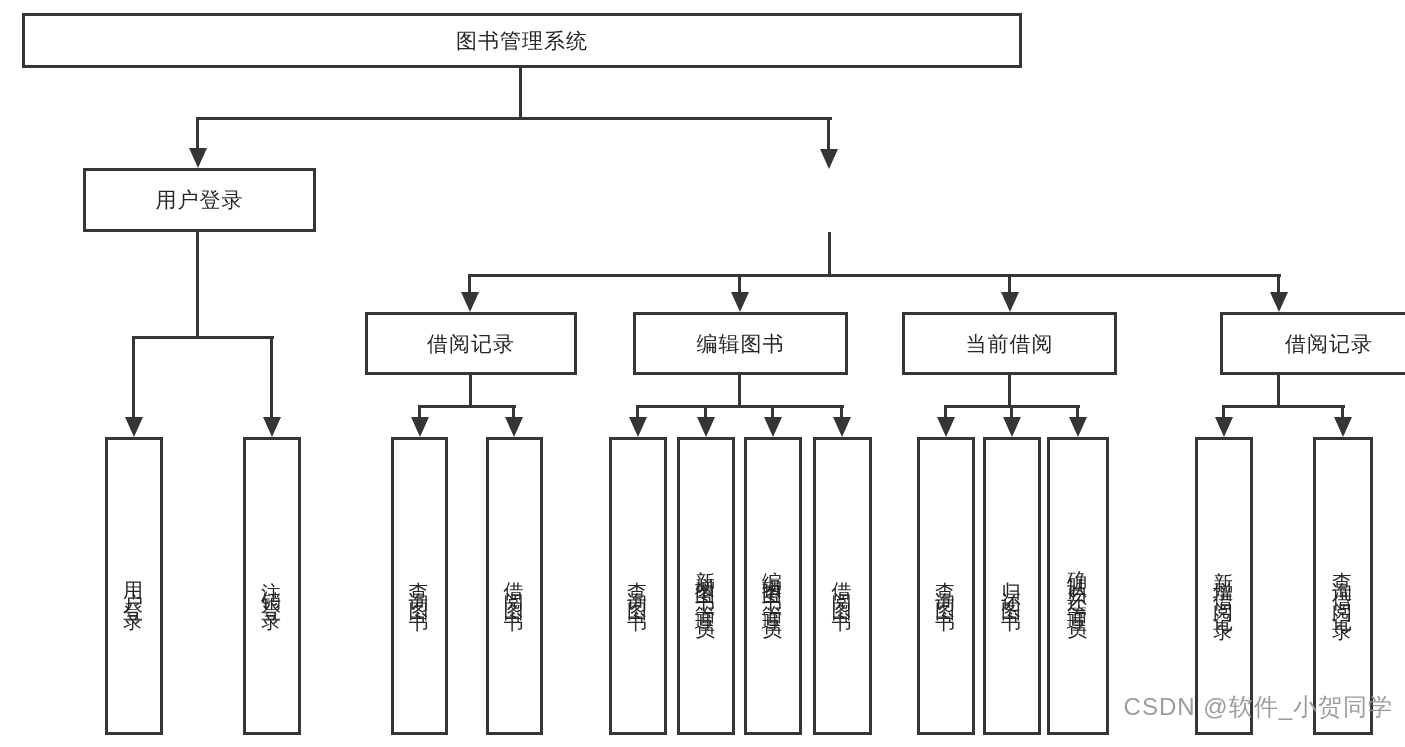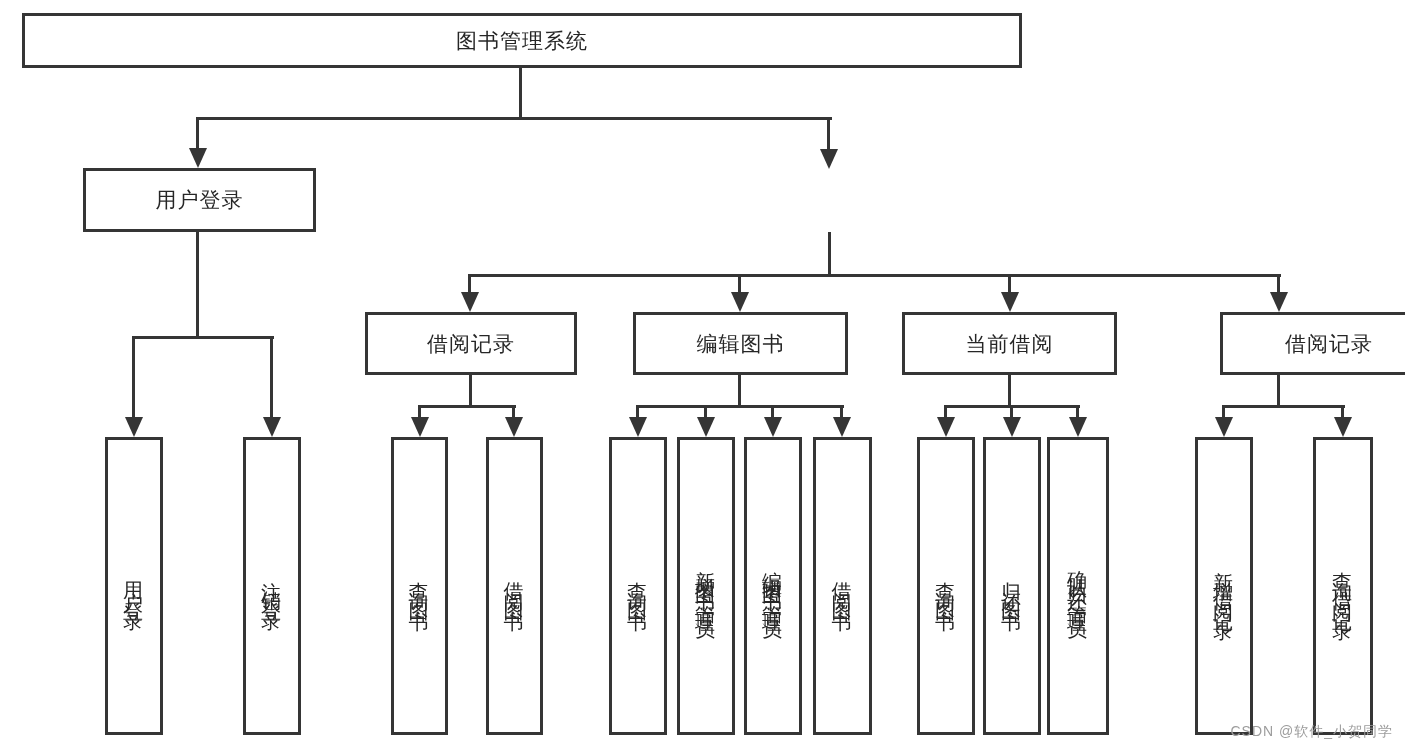--- a/index.html
+++ b/index.html
@@ -48,23 +48,23 @@
     width: 0;
     height: 0;
     border-left: 9px solid transparent;
     border-right: 9px solid transparent;
     border-top: 20px solid var(--line);
     z-index: 1;
   }
   .watermark {
     position: absolute;
     right: 12px;
-    bottom: 6px;
+    bottom: 24px;
     color: var(--watermark);
-    font-size: 14px;
+    font-size: 24px;
     letter-spacing: 1px;
     z-index: 3;
     white-space: nowrap;
   }
 </style>
 </head>
 <body>
 
 <div class="stage">
 

